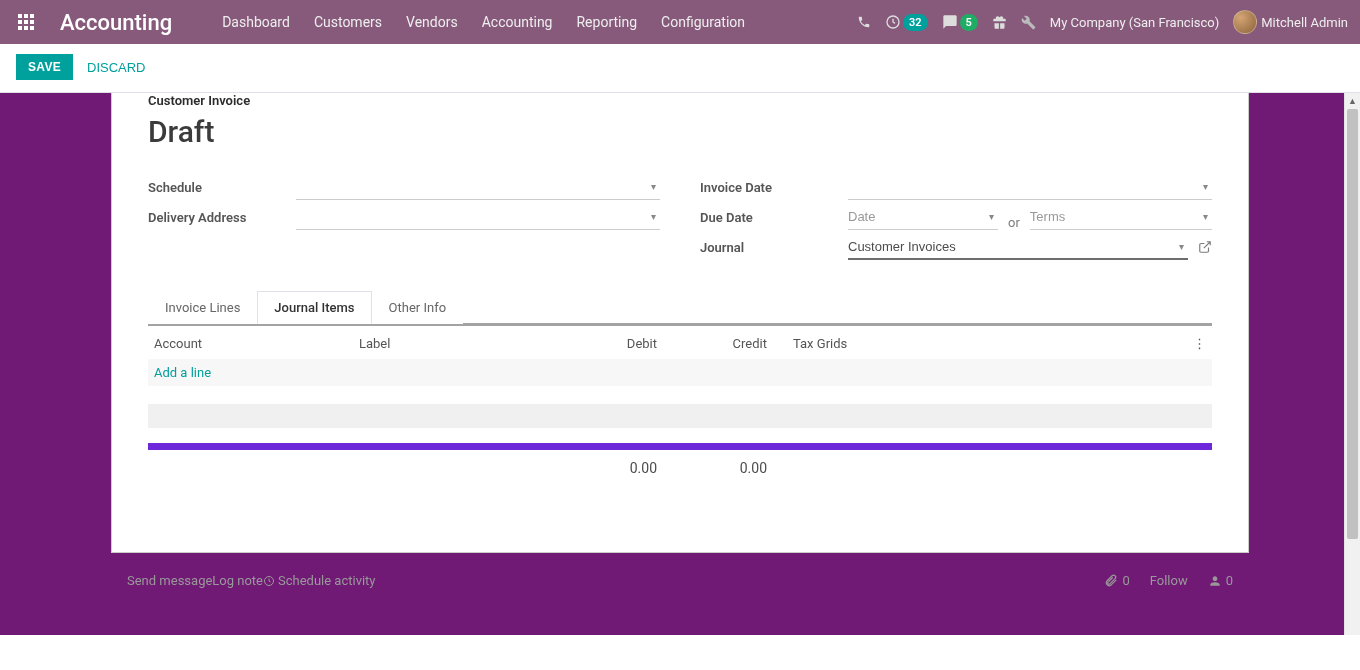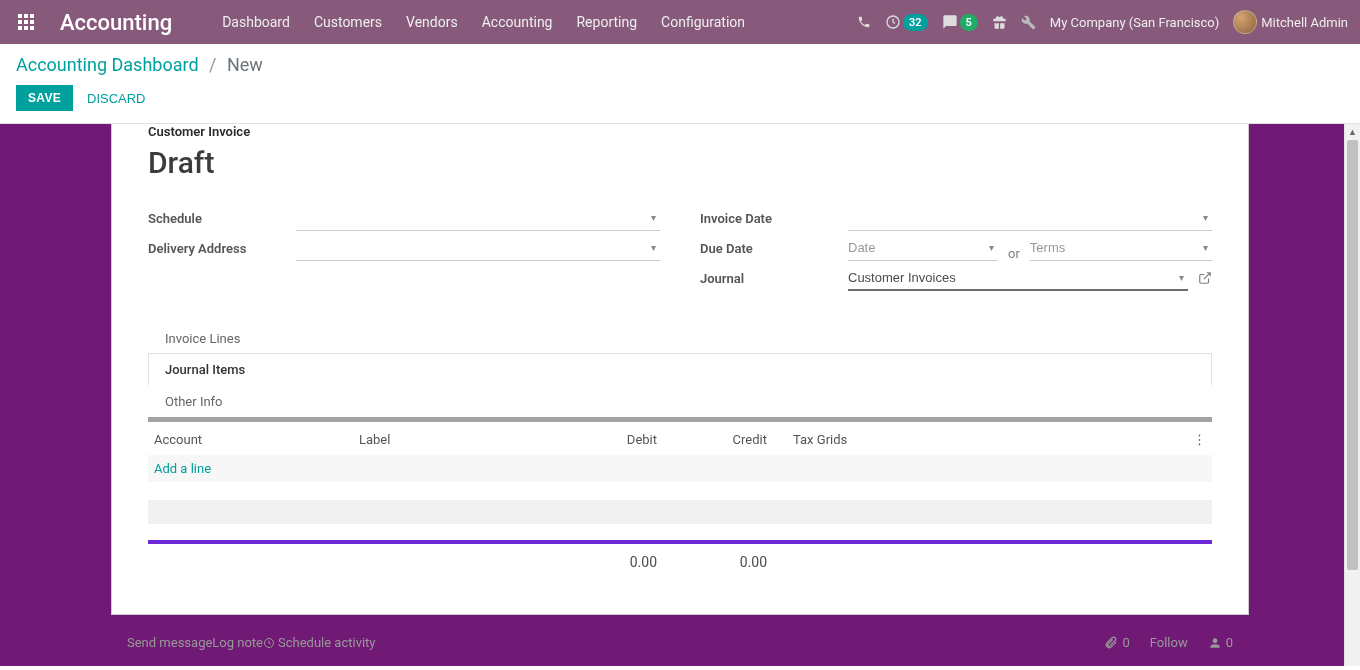--- a/index.html
+++ b/index.html
@@ -43,33 +43,33 @@
 .form-input-wrap.strong { border-bottom: 2px solid #6d6d6d; }
 .form-input-wrap input { border: none; outline: none; width: 100%; font-size: 13px; background: transparent; color: #4c4c4c; }
 .form-input-wrap input::placeholder { color: #999; }
 .caret { color: #888; font-size: 10px; cursor: pointer; padding: 0 4px; }
 .ext-link { color: #7c7c7c; margin-left: 10px; cursor: pointer; }
 .or-text { margin: 0 10px; color: #7c7c7c; font-size: 13px; flex-shrink: 0; }
 .split-inputs { display: flex; align-items: flex-end; flex: 1; }
 .split-inputs .form-input-wrap { flex: 1; }
 
 
-.tabs { display: flex; border-bottom: 6px solid #a3a3a3; flex-direction: column; }
+.tabs { display: flex; border-bottom: 3px solid #a3a3a3; }
 .tab { padding: 8px 16px; font-size: 13px; color: #666; cursor: pointer; border: 1px solid transparent; border-bottom: none; background: #fff; margin-bottom: -1px; }
 .tab.active { border-color: #dee2e6; border-bottom: 1px solid #fff; color: #333; font-weight: 500; }
 
 
 .journal-table { width: 100%; margin-top: 0; border-collapse: collapse; font-size: 13px; }
 .journal-table th { text-align: left; font-weight: 400; color: #555; padding: 10px 6px 8px; font-size: 13px; }
 .journal-table th.right, .journal-table td.right { text-align: right; }
 .journal-table .addline-row td { padding: 6px; background: #f7f7f7; }
 .journal-table .addline-row a { color: #00a09d; text-decoration: none; cursor: pointer; font-size: 13px; }
 .striped-band td { height: 24px; background: #f0f0f0; }
 .sep-row td { height: 18px; background: #fff; }
-.totals-row td { padding: 10px 6px 4px; border-top: 4px solid #6d28d9; font-size: 14px; color: #4c4c4c; }
+.totals-row td { padding: 10px 6px 4px; border-top: 7px solid #6d28d9; font-size: 14px; color: #4c4c4c; }
 .kebab { text-align:right; color:#888; cursor:pointer; }
 
 
 .chatter { width: 1138px; margin: 0 auto; display: flex; padding: 20px 16px 20px; color: #999; font-size: 13px; align-items: center; }
 .chatter .left-actions { display: flex; align-items: center; }
 .chatter .left-actions span { cursor: pointer; }
 .chatter .right-status { margin-left: auto; display: flex; gap: 20px; align-items: center; }
 .chatter .right-status span { cursor: pointer; display: flex; align-items: center; gap: 4px; }
 
 
@@ -138,25 +138,20 @@
     </div>
     <div class="company">My Company (San Francisco)</div>
     <div class="user">
       <div class="avatar"></div>
       <span>Mitchell Admin</span>
     </div>
   </div>
 </div>
 
 <div class="control-panel">
-  <div class="breadcrumb">
-    <a>Accounting Dashboard</a>
-    <span class="sep">/</span>
-    <span>New</span>
-  </div>
   <div class="cp-buttons">
     <button class="btn-primary">SAVE</button>
     <button class="btn-link">DISCARD</button>
   </div>
 </div>
 
 <div class="form-area">
   <div class="sheet">
     <div class="sheet-title-small">Customer Invoice</div>
     <div class="sheet-title-big">Draft</div>

